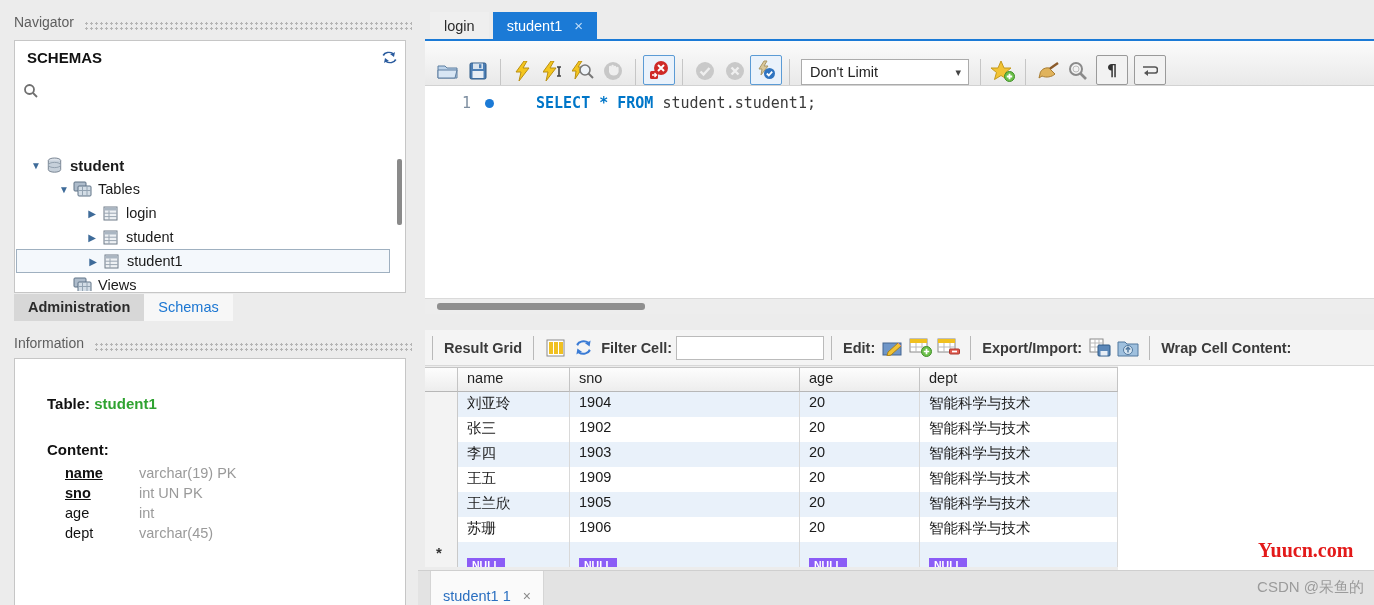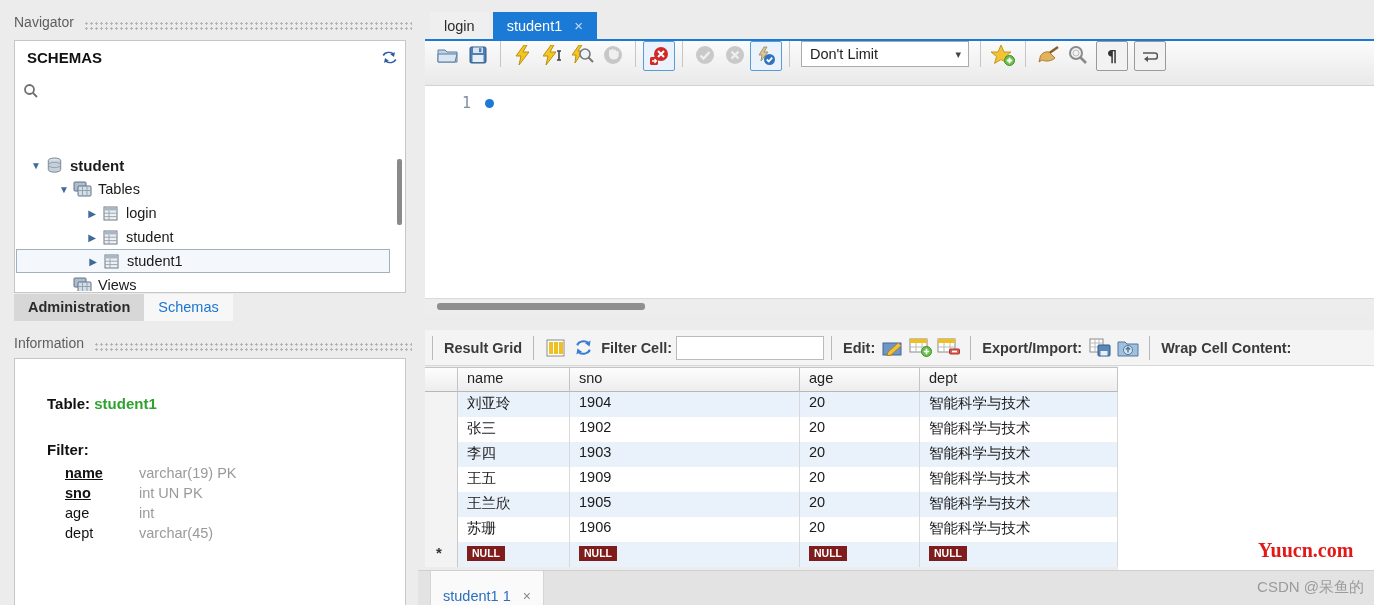--- a/index.html
+++ b/index.html
@@ -43,21 +43,21 @@
   
   .etabbar{position:absolute;left:425px;right:0;top:12px;height:27px;display:flex;align-items:flex-end;}
   .etab{height:27px;display:flex;align-items:center;padding:0 14px;font-size:14.5px;}
   .etab.inactive{background:#efefef;color:#2b2b2b;margin-left:5px;}
   .etab.active{background:#1b7ad6;color:#fff;margin-left:4px;}
   .etab .close{margin-left:12px;color:#bfdcf7;font-size:15px;}
   .blue-strip{position:absolute;left:425px;right:0;top:39px;height:2px;background:#1b7ad6;}
   
   .etoolbar{position:absolute;left:425px;right:0;top:41px;height:44px;
     background:linear-gradient(#fbfbfb,#e9e9e9);border-bottom:1px solid #d2d2d2;
-    display:flex;align-items:flex-start;}
+    display:flex;align-items:flex-end;}
   .tbi{width:30px;height:28px;display:flex;align-items:center;justify-content:center;}
   .tbsep{width:1px;height:26px;background:#c6c6c6;margin:0 7px;}
   .boxed{border:1px solid #5b9bd5;background:#eaf2fb;border-radius:2px;}
   .limit-dd{width:168px;height:26px;background:#fff;border:1px solid #ababab;display:flex;
     align-items:center;font-size:14.5px;color:#222;padding-left:8px;box-sizing:border-box;margin:0 4px;}
   .limit-dd .caret{margin-left:auto;margin-right:7px;color:#444;font-size:11px;}
   .gly{font-family:"DejaVu Sans",sans-serif;}
   
   .sqlarea{position:absolute;left:425px;right:0;top:86px;height:212px;background:#fff;}
   .sqlline{position:absolute;top:6px;left:0;right:0;height:22px;display:flex;align-items:center;
@@ -79,22 +79,22 @@
   .ricon{width:28px;height:26px;display:flex;align-items:center;justify-content:center;}
   
   .grid{position:absolute;left:425px;top:367px;width:693px;background:#fff;font-size:14.5px;}
   .grow{display:flex;height:25px;box-sizing:border-box;}
   .gcell{box-sizing:border-box;border-right:1px solid #d9d9d9;padding:2px 4px 0 9px;
     overflow:hidden;white-space:nowrap;color:#1a1a1a;}
   .ghead .gcell{background:linear-gradient(#fdfdfd,#ededed);border-right:1px solid #c4c4c4;
     border-bottom:1px solid #b7b7b7;border-top:1px solid #c4c4c4;color:#222;}
   .grow.alt{background:#e9f1fa;}
   .rowhdr{background:#f3f3f3;border-right:1px solid #c9c9c9;text-align:center;padding-left:0;}
-  .null-badge{display:inline-block;background:#7f1d1d;color:#fff;font-size:10.5px;font-weight:bold;
-    padding:1px 5px 2px 5px;line-height:12px;margin-top:2px;}
+  .null-badge{display:inline-block;background:#8b5cf6;color:#fff;font-size:10.5px;font-weight:bold;
+    padding:1px 5px 2px 5px;line-height:12px;margin-top:14px;}
   .newmark{font-weight:bold;font-size:15px;color:#333;}
   .grid-right-bg{position:absolute;left:1118px;right:0;top:366px;height:204px;background:#fff;}
   
   .bottombar{position:absolute;left:418px;right:0;top:570px;height:35px;background:#e3e3e3;
     border-top:1px solid #cfcfcf;display:flex;align-items:flex-start;}
   .btab{margin-left:12px;background:#fafafa;display:flex;align-items:center;height:29px;
     padding:10px 12px;font-size:14.5px;color:#2a6fc0;border:1px solid #d5d5d5;border-top:none;}
   .btab .close{color:#8a8a8a;margin-left:12px;font-size:14px;}
   
   .wm-site{position:absolute;left:1258px;top:539px;font-family:"Liberation Serif",serif;
@@ -204,21 +204,21 @@
 <div class="abs panel-title" style="left:14px;top:335px;width:404px;">
   <span>Information</span>
   <span class="dots"></span>
 </div>
 
 <div class="abs white-panel" style="left:14px;top:358px;width:392px;height:247px;border-bottom:none;">
   <div class="abs info-tbl" style="left:32px;top:36px;">
     <span>Table:</span>
     <span class="info-green">student1</span>
   </div>
-  <div class="abs info-tbl" style="left:32px;top:82px;">Filter:</div>
+  <div class="abs info-tbl" style="left:32px;top:82px;">Content:</div>
   <div class="abs" style="left:32px;top:104px;width:340px;" id="info-cols">
       <div class="col-row">
         <span class="col-name key">name</span>
         <span class="col-type">varchar(19) PK</span>
       </div>
       <div class="col-row">
         <span class="col-name key">sno</span>
         <span class="col-type">int UN PK</span>
       </div>
       <div class="col-row">
@@ -348,20 +348,21 @@
         <path d="M1 4 h12 a2.5 3 0 0 1 0 6 h-7" fill="none" stroke="#555" stroke-width="1.6"></path>
         <polygon points="6,7 6,13 2,10" fill="#555"></polygon>
       </svg>
   </span>
 </div>
 
 <div class="sqlarea">
   <div class="sqlline">
     <span class="lineno">1</span>
     <span class="bp-dot"></span>
+    <span class="code"><span class="kw">SELECT</span><span class="kw"> * </span><span class="kw">FROM</span><span style="color:#3a3a3a;"> student.student1;</span></span>
   </div>
 </div>
 <div class="hscroll">
   <div class="hthumb"></div>
 </div>
 
 <div class="rtoolbar">
   <span class="rsep"></span>
   <span class="rlabel">Result Grid</span>
   <span class="rsep"></span>

